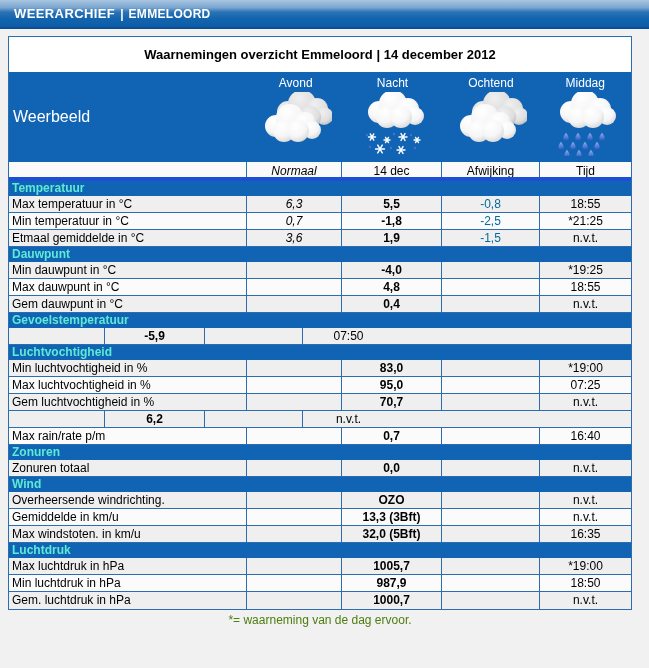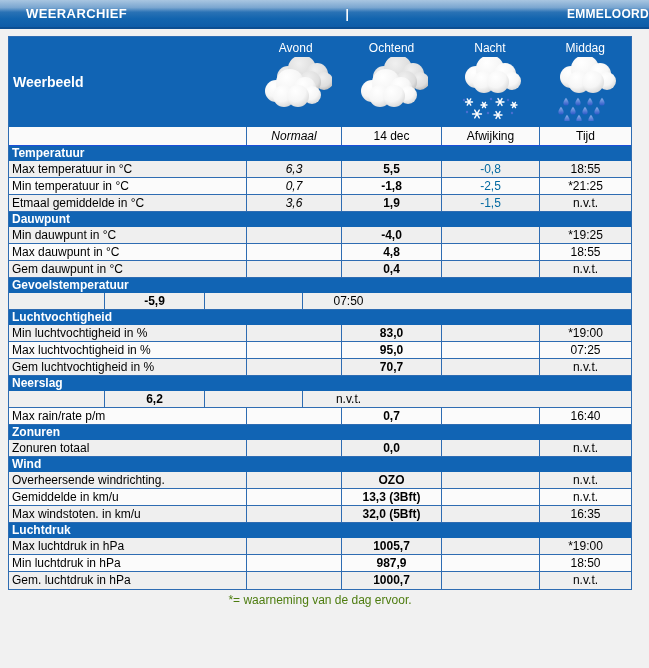--- a/index.html
+++ b/index.html
@@ -9,23 +9,22 @@
     font-family:"Liberation Sans", sans-serif;
     font-size:12px;color:#000;
     overflow:hidden;
   }
   
   .topbar{
     height:27px;
     background:linear-gradient(to bottom,#a9c6e1 0%,#7aa6d0 28%,#2a72b5 45%,#1264ae 70%,#0e5ca8 100%);
     border-bottom:2px solid #0c4e92;
     display:flex;align-items:center;
-    padding-left:26px;color:#fff;
+    padding-left:14px;color:#fff;
     white-space:nowrap;
-    justify-content:space-between;
   }
   .brand{font-weight:bold;font-size:13px;letter-spacing:.4px;}
   .brand-sep{margin:0 5px;font-weight:bold;font-size:12px;}
   .brand-loc{font-weight:bold;font-size:12px;letter-spacing:.3px;}
   
   .page{padding:7px 0 0 8px;}
   .tbl{
     width:624px;box-sizing:border-box;
     border:1px solid #2e6cb2;
     background:#fff;
@@ -43,36 +42,36 @@
     height:35px;background:#fff;
     align-items:center;justify-content:center;
     font-weight:bold;font-size:13px;
   }
   
   .header-block{
     height:90px;background:#1164b4;color:#fff;
   }
   .weerbeeld-cell{
     width:237px;display:flex;align-items:center;
-    padding-left:4px;font-weight:bold;font-size:14px;
+    padding-left:4px;font-weight:normal;font-size:16px;
   }
   .period-cell{
     display:flex;flex-direction:column;
     padding-top:4px;border-left:none !important;
   }
   .period-cell.col-n,.period-cell.col-v,.period-cell.col-a,.period-cell.col-t{border-left:none;}
   .period-name{height:15px;line-height:15px;font-size:12px;}
   .period-icon{margin-top:1px;}
   
-  .subheader-row{height:19px;background:#fafafa;align-items:stretch;border-bottom:1px solid #1d4ed8;}
+  .subheader-row{height:19px;background:#fafafa;align-items:stretch;border-bottom:4px solid #1d4ed8;}
   .subheader-row .cell{line-height:18px;}
   .italic{font-style:italic;}
   
   .section-row{
-    height:15px;background:#1164b4;color:#ffffff;
+    height:15px;background:#1164b4;color:#5eead4;
   }
   .section-row .section-title{
     line-height:15px;font-weight:bold;font-size:12px;padding-left:3px;
   }
   
   .data-row{height:17px;background:#efefef;border-bottom:1px solid #2e6cb2;}
   .data-row.alt{background:#fbfbfb;}
   .data-row:last-child{border-bottom:none;}
   .data-row .cell{line-height:16px;font-size:12px;}
   .val-bold{font-weight:bold;}
@@ -116,37 +115,33 @@
 
 <div class="topbar">
   <span class="brand">WEERARCHIEF</span>
   <span class="brand-sep">|</span>
   <span class="brand-loc">EMMELOORD</span>
 </div>
 
 <div class="page">
   <div class="tbl">
 
+    <div class="row title-row">
+      <span>Waarnemingen overzicht Emmeloord | 14 december 2012</span>
+    </div>
 
     <div class="row header-block">
       <div class="weerbeeld-cell">Weerbeeld</div>
       <div class="cell col-n period-cell">
         <div class="period-name">Avond</div>
         <div class="period-icon"><svg width="72" height="64" viewBox="0 0 72 64">
               <use href="#cloudShape" x="12" y="0" fill="url(#cloudGradDark)"></use>
              <use href="#cloudShape" x="0" y="14" fill="url(#cloudGrad)"></use>
             </svg></div>
       </div>
-      <div class="cell col-a period-cell">
-        <div class="period-name">Ochtend</div>
-        <div class="period-icon"><svg width="72" height="64" viewBox="0 0 72 64">
-              <use href="#cloudShape" x="12" y="0" fill="url(#cloudGradDark)"></use>
-             <use href="#cloudShape" x="0" y="14" fill="url(#cloudGrad)"></use>
-            </svg></div>
-      </div>
       <div class="cell col-v period-cell">
         <div class="period-name">Nacht</div>
         <div class="period-icon"><svg width="72" height="64" viewBox="0 0 72 64">
               <use href="#cloudShape" x="6" y="0" fill="url(#cloudGrad)"></use>
               <g transform="translate(15,45)" stroke="#ffffff" stroke-width="1.4" stroke-linecap="round">
     <line x1="-3.5" y1="0" x2="3.5" y2="0"></line>
     <line x1="-3.5" y1="0" x2="3.5" y2="0" transform="rotate(60)"></line>
     <line x1="-3.5" y1="0" x2="3.5" y2="0" transform="rotate(120)"></line>
               </g>
               <g transform="translate(30,48)" stroke="#ffffff" stroke-width="1.4" stroke-linecap="round">
@@ -173,20 +168,27 @@
     <line x1="-4" y1="0" x2="4" y2="0"></line>
     <line x1="-4" y1="0" x2="4" y2="0" transform="rotate(60)"></line>
     <line x1="-4" y1="0" x2="4" y2="0" transform="rotate(120)"></line>
               </g>
               <circle cx="10" cy="43" r="1.2" fill="#4a6fd0"></circle>
               <circle cx="37" cy="42" r="1.2" fill="#4a6fd0"></circle>
          <circle cx="54" cy="43" r="1.2" fill="#4a6fd0"></circle>
               <circle cx="13" cy="55" r="1.2" fill="#4a6fd0"></circle>
          <circle cx="34" cy="56" r="1.2" fill="#4a6fd0"></circle>
               <circle cx="58" cy="56" r="1.2" fill="#4a6fd0"></circle>
+            </svg></div>
+      </div>
+      <div class="cell col-a period-cell">
+        <div class="period-name">Ochtend</div>
+        <div class="period-icon"><svg width="72" height="64" viewBox="0 0 72 64">
+              <use href="#cloudShape" x="12" y="0" fill="url(#cloudGradDark)"></use>
+             <use href="#cloudShape" x="0" y="14" fill="url(#cloudGrad)"></use>
             </svg></div>
       </div>
       <div class="cell col-t period-cell">
         <div class="period-name">Middag</div>
         <div class="period-icon"><svg width="72" height="64" viewBox="0 0 72 64">
               <use href="#cloudShape" x="6" y="0" fill="url(#cloudGrad)"></use>
               <path transform="translate(17,44)" fill="url(#dropGrad)" d="M0,-3.2 C1.6,-1 2.6,0.6 2.6,2 a2.6,2.6 0 1,1 -5.2,0 C-2.6,0.6 -1.6,-1 0,-3.2 Z"></path>
               <path transform="translate(29,44)" fill="url(#dropGrad)" d="M0,-3.2 C1.6,-1 2.6,0.6 2.6,2 a2.6,2.6 0 1,1 -5.2,0 C-2.6,0.6 -1.6,-1 0,-3.2 Z"></path>
               <path transform="translate(41,44)" fill="url(#dropGrad)" d="M0,-3.2 C1.6,-1 2.6,0.6 2.6,2 a2.6,2.6 0 1,1 -5.2,0 C-2.6,0.6 -1.6,-1 0,-3.2 Z"></path>
               <path transform="translate(53,44)" fill="url(#dropGrad)" d="M0,-3.2 C1.6,-1 2.6,0.6 2.6,2 a2.6,2.6 0 1,1 -5.2,0 C-2.6,0.6 -1.6,-1 0,-3.2 Z"></path>
@@ -284,23 +286,20 @@
           <div class="cell col-a val-afw"></div>
           <div class="cell col-t">07:25</div>
         </div>
         <div class="row data-row">
           <div class="cell col-label">Gem luchtvochtigheid in %</div>
           <div class="cell col-n italic"></div>
           <div class="cell col-v val-bold">70,7</div>
           <div class="cell col-a val-afw"></div>
           <div class="cell col-t">n.v.t.</div>
         </div>
-        <div class="row section-row">
-          <div class="section-title">Neerslag</div>
-        </div>
         <div class="row data-row">
           <div class="cell col-n italic"></div>
           <div class="cell col-v val-bold">6,2</div>
           <div class="cell col-a val-afw"></div>
           <div class="cell col-t">n.v.t.</div>
         </div>
         <div class="row data-row alt">
           <div class="cell col-label">Max rain/rate p/m</div>
           <div class="cell col-n italic"></div>
           <div class="cell col-v val-bold">0,7</div>

